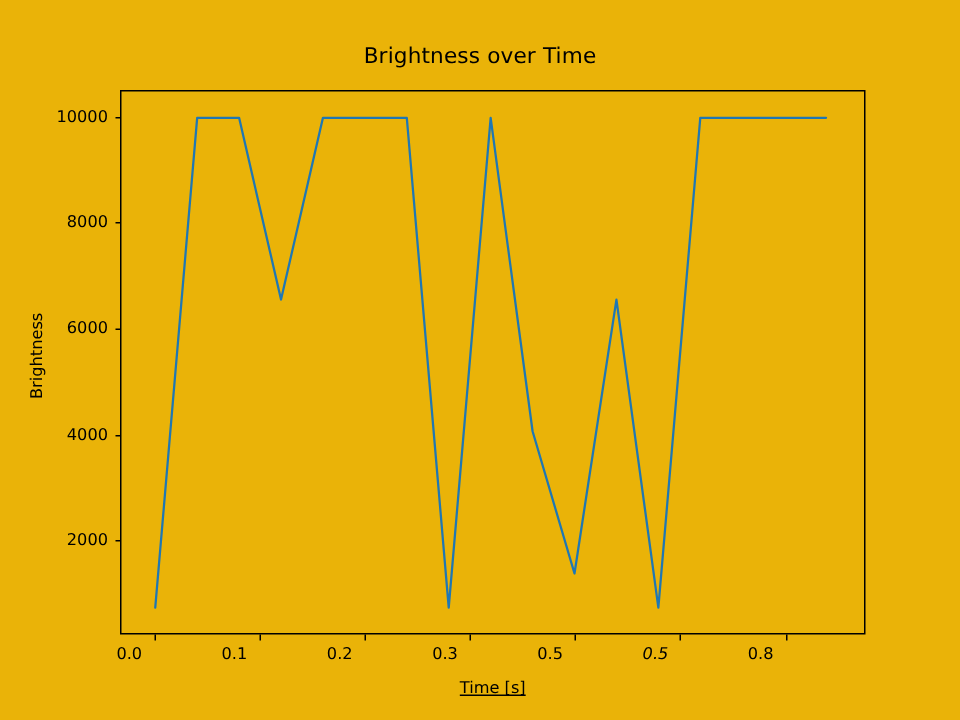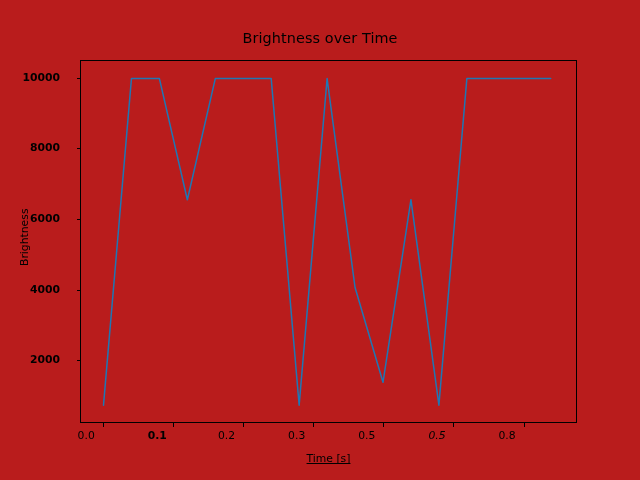--- a/index.html
+++ b/index.html
@@ -1,21 +1,21 @@
 <!DOCTYPE html>
 <html><head>
 <meta charset="utf-8">
 <style>
   html,body{margin:0;padding:0;}
   body{
     width:640px;height:480px;background:#ffffff;
     font-family:"DejaVu Sans","Liberation Sans",sans-serif;
     overflow:hidden;
   }
-  #figure{position:relative;width:640px;height:480px;background:#b91c1c;}
+  #figure{position:relative;width:640px;height:480px;background:#eab308;}
 
   
   #chart-title{
     position:absolute;left:0;top:30px;width:640px;
     text-align:center;font-size:14.4px;color:#000000;
     letter-spacing:.1px;
   }
 
   
   #axes{
@@ -27,22 +27,22 @@
   
   .xtick{position:absolute;width:1px;height:3.5px;background:#000;top:423px;}
   .ytick{position:absolute;height:1px;width:3.5px;background:#000;left:76.5px;}
 
   
   .xticklabel{
     position:absolute;top:429px;font-size:10.8px;color:#000;
     text-align:left;width:50px;
   }
   .yticklabel{
-    position:absolute;right:12px;font-size:10.8px;color:#000;
-    text-align:right;width:60px;font-weight:bold;
+    position:absolute;right:0;font-size:10.8px;color:#000;
+    text-align:right;width:60px;
   }
   #ytick-labels{position:absolute;left:8px;top:0;width:64px;height:480px;}
 
   
   #xlabel{
     position:absolute;left:80px;top:452px;width:497px;
     text-align:center;font-size:10.8px;color:#000;text-decoration:underline;
   }
   #ylabel{
     position:absolute;left:0px;top:0px;
@@ -76,21 +76,21 @@
     </div>
   <div id="yticks-container">
       <div class="ytick" style="top: 360.1px;"></div>
       <div class="ytick" style="top: 289.5px;"></div>
       <div class="ytick" style="top: 218.9px;"></div>
       <div class="ytick" style="top: 148.3px;"></div>
       <div class="ytick" style="top: 77.7px;"></div>
     </div>
   <div id="xtick-labels">
       <div class="xticklabel" style="left: 77.6px;">0.0</div>
-      <div class="xticklabel" style="left: 147.7px; font-weight: bold;">0.1</div>
+      <div class="xticklabel" style="left: 147.7px;">0.1</div>
       <div class="xticklabel" style="left: 217.9px;">0.2</div>
       <div class="xticklabel" style="left: 288.1px;">0.3</div>
       <div class="xticklabel" style="left: 358.2px;">0.5</div>
       <div class="xticklabel" style="left: 428.4px; font-style: italic;">0.5</div>
       <div class="xticklabel" style="left: 498.5px;">0.8</div>
     </div>
   <div id="ytick-labels">
       <div class="yticklabel" style="top: 353.1px;">2000</div>
       <div class="yticklabel" style="top: 282.5px;">4000</div>
       <div class="yticklabel" style="top: 211.9px;">6000</div>

